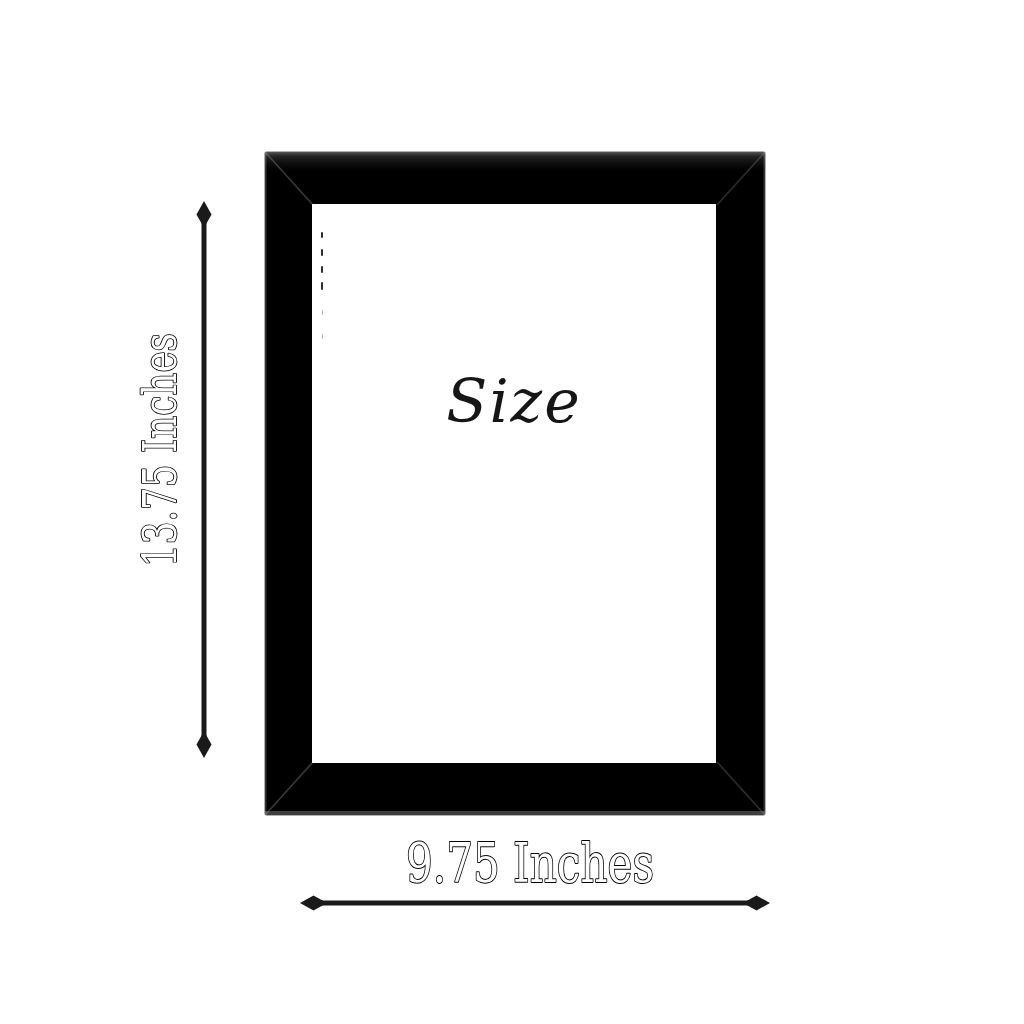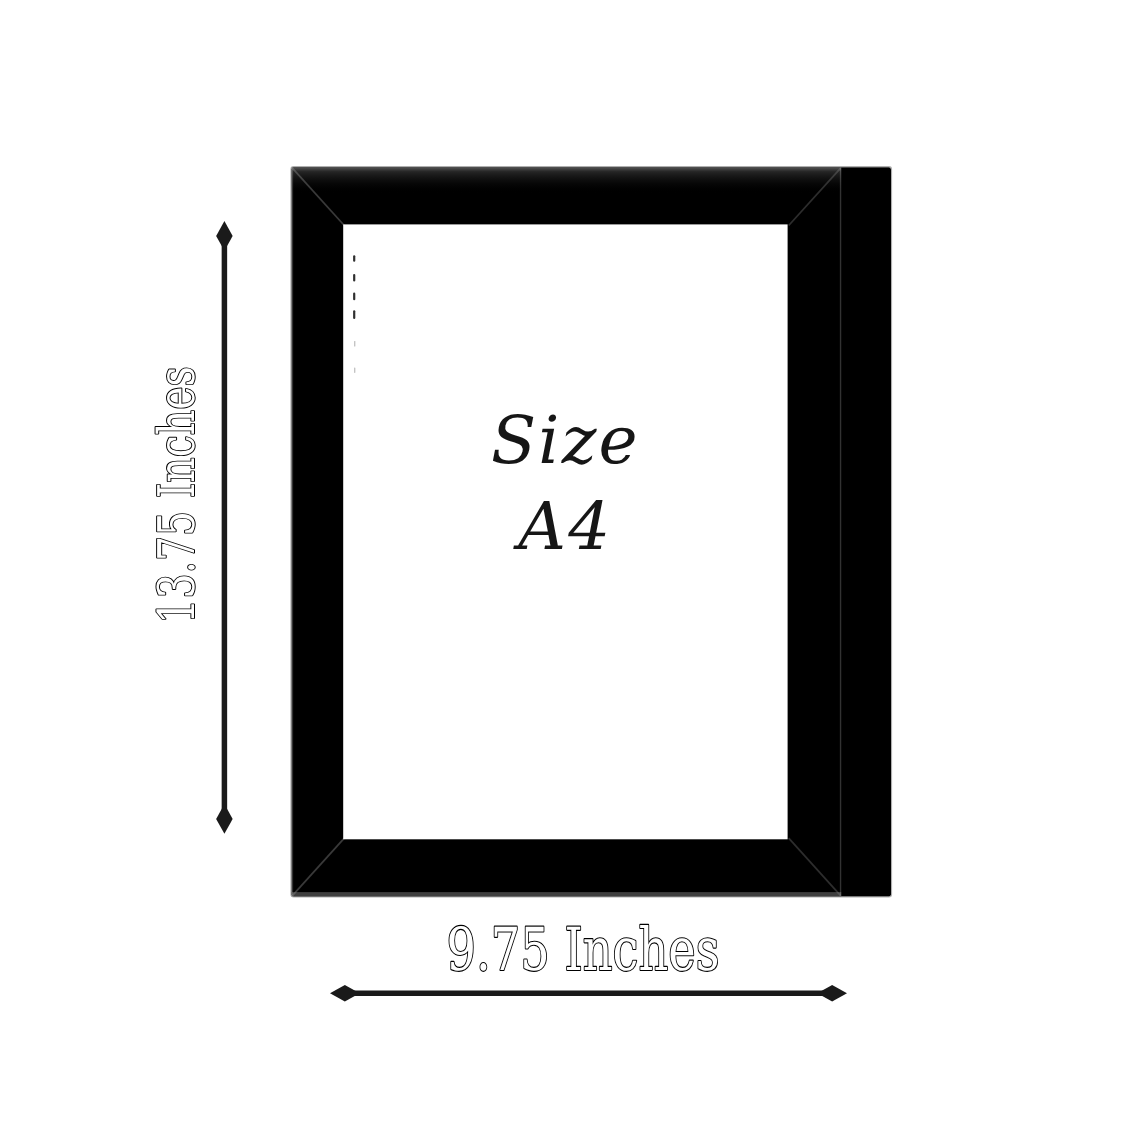--- a/index.html
+++ b/index.html
@@ -19,21 +19,20 @@
   
   .frame {
     position: absolute;
     left: 265px;
     top: 152px;
     width: 500px;
     height: 663px;
     background: #000000;
     outline: 1px solid rgba(110,110,110,0.55);
     border-radius: 2px;
-    padding-left: 45px;
   }
   .bevel-overlay {
     position: absolute;
     left: 0; top: 0;
     width: 500px;
     height: 663px;
     pointer-events: none;
   }
   .window {
     position: absolute;
@@ -117,21 +116,20 @@
     <div class="window">
       <span class="speck" style="left:9px; top:28px; width:2px; height:6px;"></span>
       <span class="speck" style="left:9px; top:45px; width:2px; height:7px;"></span>
       <span class="speck" style="left:9px; top:62px; width:2px; height:7px;"></span>
       <span class="speck" style="left:9px; top:78px; width:2px; height:8px;"></span>
       <span class="speck faint" style="left:10px; top:106px; width:1px; height:5px;"></span>
       <span class="speck faint" style="left:10px; top:130px; width:1px; height:5px;"></span>
 
       <div class="frame-label">
         <div>Size</div>
-        <div>A4</div>
       </div>
     </div>
   </div>
 
   <svg class="annotations" viewBox="0 0 1024 1024" width="1024" height="1024">
 
     <g>
       <line x1="204" y1="213" x2="204" y2="746" stroke-width="5" stroke="#1a1a1a"></line>
       <polygon points="204,201 211.5,214.5 204,228 196.5,214.5" fill="#1a1a1a"></polygon>
       <polygon points="204,758 211.5,744.5 204,731 196.5,744.5" fill="#1a1a1a"></polygon>

